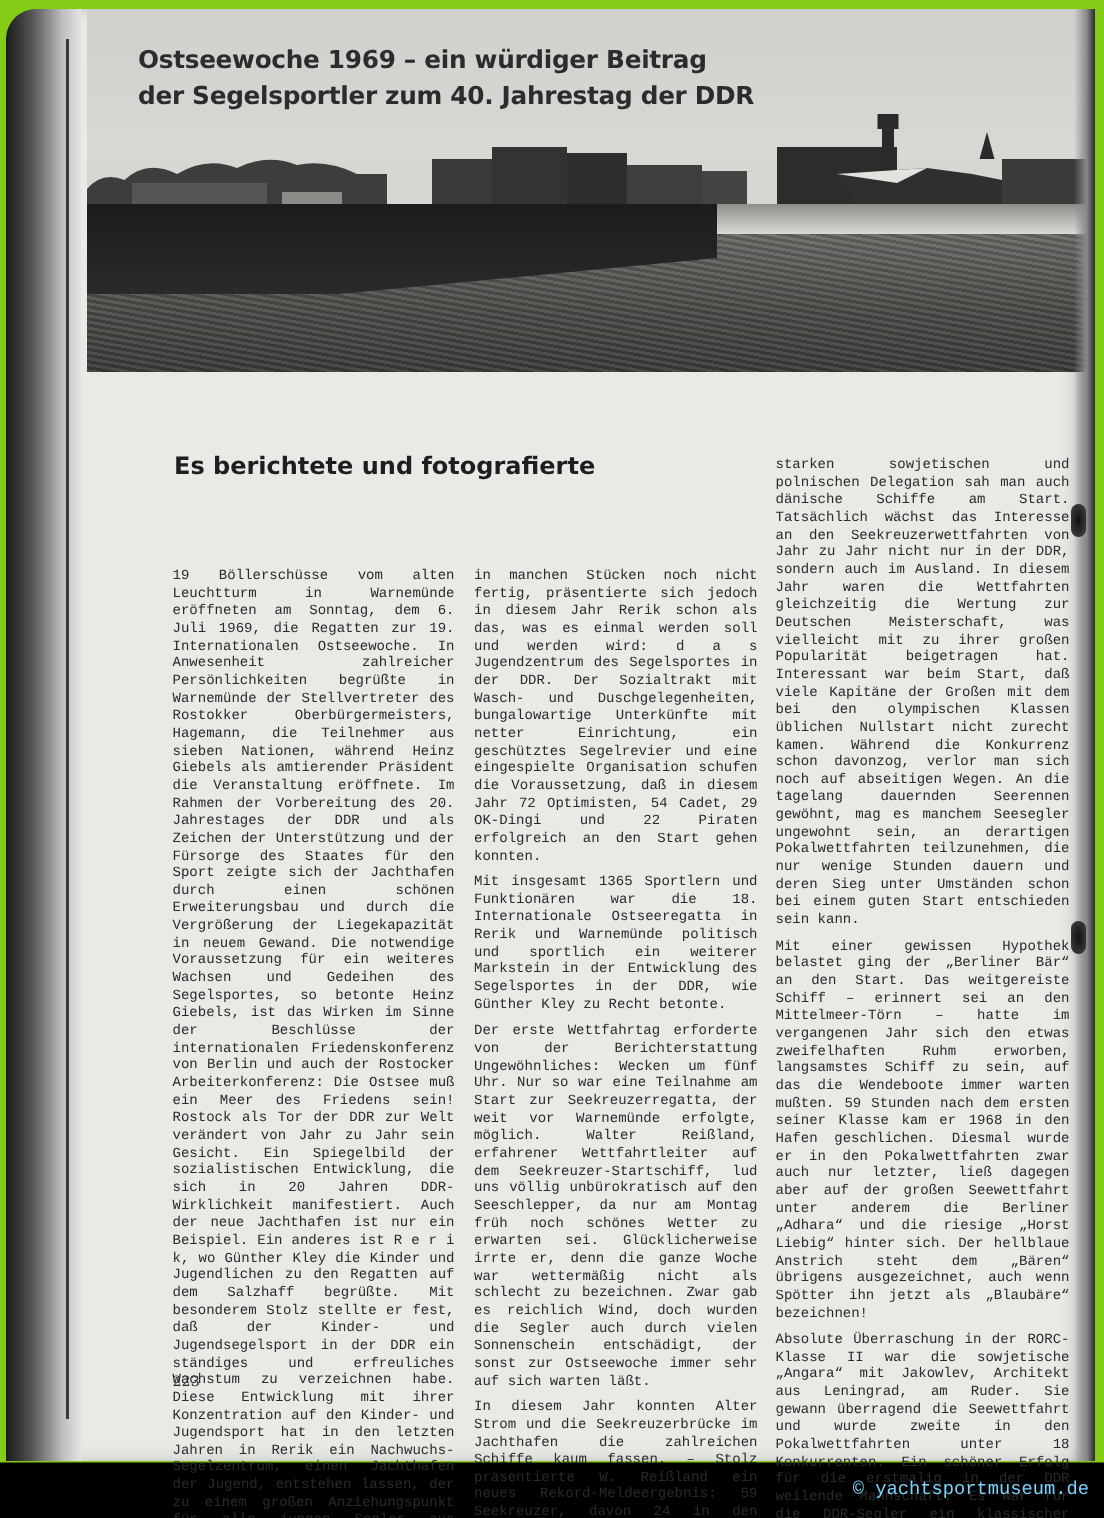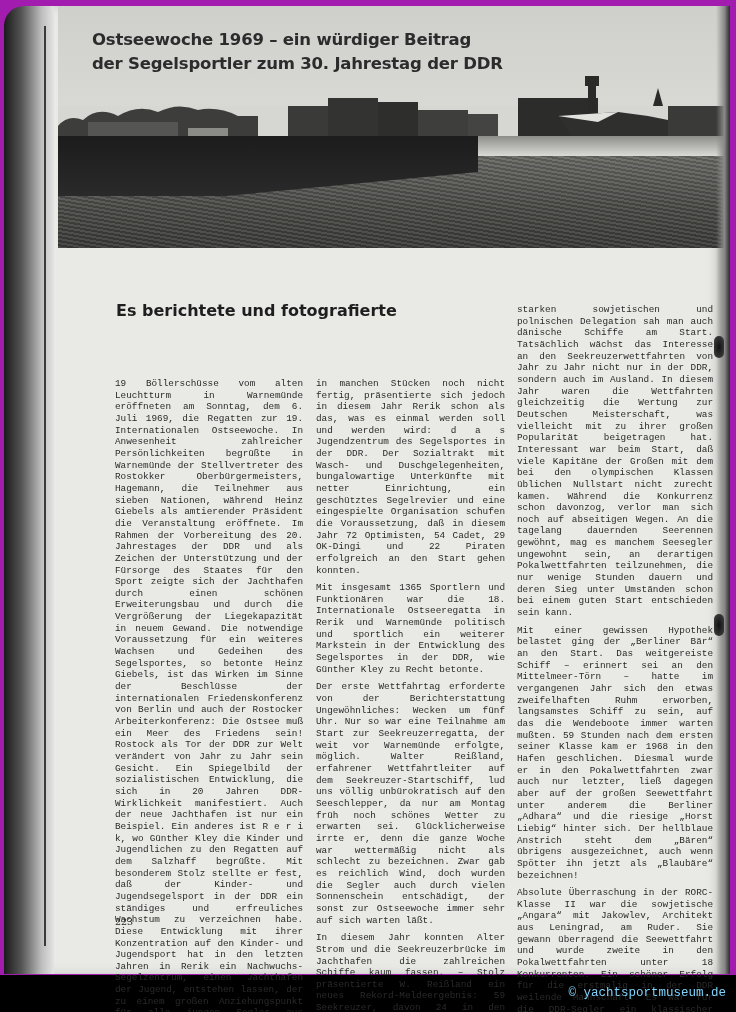--- a/index.html
+++ b/index.html
@@ -1,21 +1,21 @@
 <!DOCTYPE html>
 <html><head>
 <meta charset="utf-8">
 <style>
   html, body { margin: 0; padding: 0; }
   body {
     width: 736px; height: 1012px; background: #000; position: relative; overflow: hidden;
     font-family: "DejaVu Serif", serif;
   }
   .scan {
-    position: absolute; left: 0; top: 0; width: 736px; height: 975px; background: #a21caf;
+    position: absolute; left: 0; top: 0; width: 736px; height: 975px; background: #84cc16;
   }
   .book-edge {
     position: absolute; left: 4px; top: 6px; width: 50px; height: 968px;
     background: linear-gradient(to right, #1a1a1a 0%, #555 35%, #bdbdbd 75%, #e4e4e4 100%);
     border-top-left-radius: 20px;
   }
   .book-edge::after {
     content: ""; position: absolute; left: 40px; top: 20px; width: 2px; height: 920px; background: #3a3a3a;
   }
   .page {
@@ -109,21 +109,21 @@
         <path d="M500 40 L540 46 L560 36 Z" fill="#e2e2df"></path>
         <path d="M595 30 L600 12 L605 30 Z" fill="#2a2a28"></path>
         <rect x="610" y="30" width="58" height="40" fill="#3a3a38"></rect>
         <line x1="0" y1="70" x2="668" y2="70" stroke="#777" stroke-width="2"></line>
       </svg>
       <div class="water"></div>
       <div class="beach"></div>
       <div class="pier"></div>
       <h1 class="headline">
         <span>Ostseewoche 1969 – ein würdiger Beitrag</span>
-        <span>der Segelsportler zum 30. Jahrestag der DDR</span>
+        <span>der Segelsportler zum 40. Jahrestag der DDR</span>
       </h1>
     </div>
 
     <div class="byline">
       <span>Es berichtete und fotografierte</span>
     </div>
 
     <div class="col col1">
       <p>19 Böllerschüsse vom alten Leuchtturm in Warnemünde eröffneten am Sonntag, dem 6. Juli 1969, die Regatten zur 19. Internationalen Ostseewoche. In Anwesenheit zahlreicher Persönlichkeiten begrüßte in Warnemünde der Stellvertreter des Rostokker Oberbürgermeisters, Hagemann, die Teilnehmer aus sieben Nationen, während Heinz Giebels als amtierender Präsident die Veranstaltung eröffnete. Im Rahmen der Vorbereitung des 20. Jahrestages der DDR und als Zeichen der Unterstützung und der Fürsorge des Staates für den Sport zeigte sich der Jachthafen durch einen schönen Erweiterungsbau und durch die Vergrößerung der Liegekapazität in neuem Gewand. Die notwendige Voraussetzung für ein weiteres Wachsen und Gedeihen des Segelsportes, so betonte Heinz Giebels, ist das Wirken im Sinne der Beschlüsse der internationalen Friedenskonferenz von Berlin und auch der Rostocker Arbeiterkonferenz: Die Ostsee muß ein Meer des Friedens sein! Rostock als Tor der DDR zur Welt verändert von Jahr zu Jahr sein Gesicht. Ein Spiegelbild der sozialistischen Entwicklung, die sich in 20 Jahren DDR-Wirklichkeit manifestiert. Auch der neue Jachthafen ist nur ein Beispiel. Ein anderes ist R e r i k, wo Günther Kley die Kinder und Jugendlichen zu den Regatten auf dem Salzhaff begrüßte. Mit besonderem Stolz stellte er fest, daß der Kinder- und Jugendsegelsport in der DDR ein ständiges und erfreuliches Wachstum zu verzeichnen habe. Diese Entwicklung mit ihrer Konzentration auf den Kinder- und Jugendsport hat in den letzten Jahren in Rerik ein Nachwuchs-Segelzentrum, einen Jachthafen der Jugend, entstehen lassen, der zu einem großen Anziehungspunkt für alle jungen Segler aus unserer Republik werden wird.</p>
     </div>

